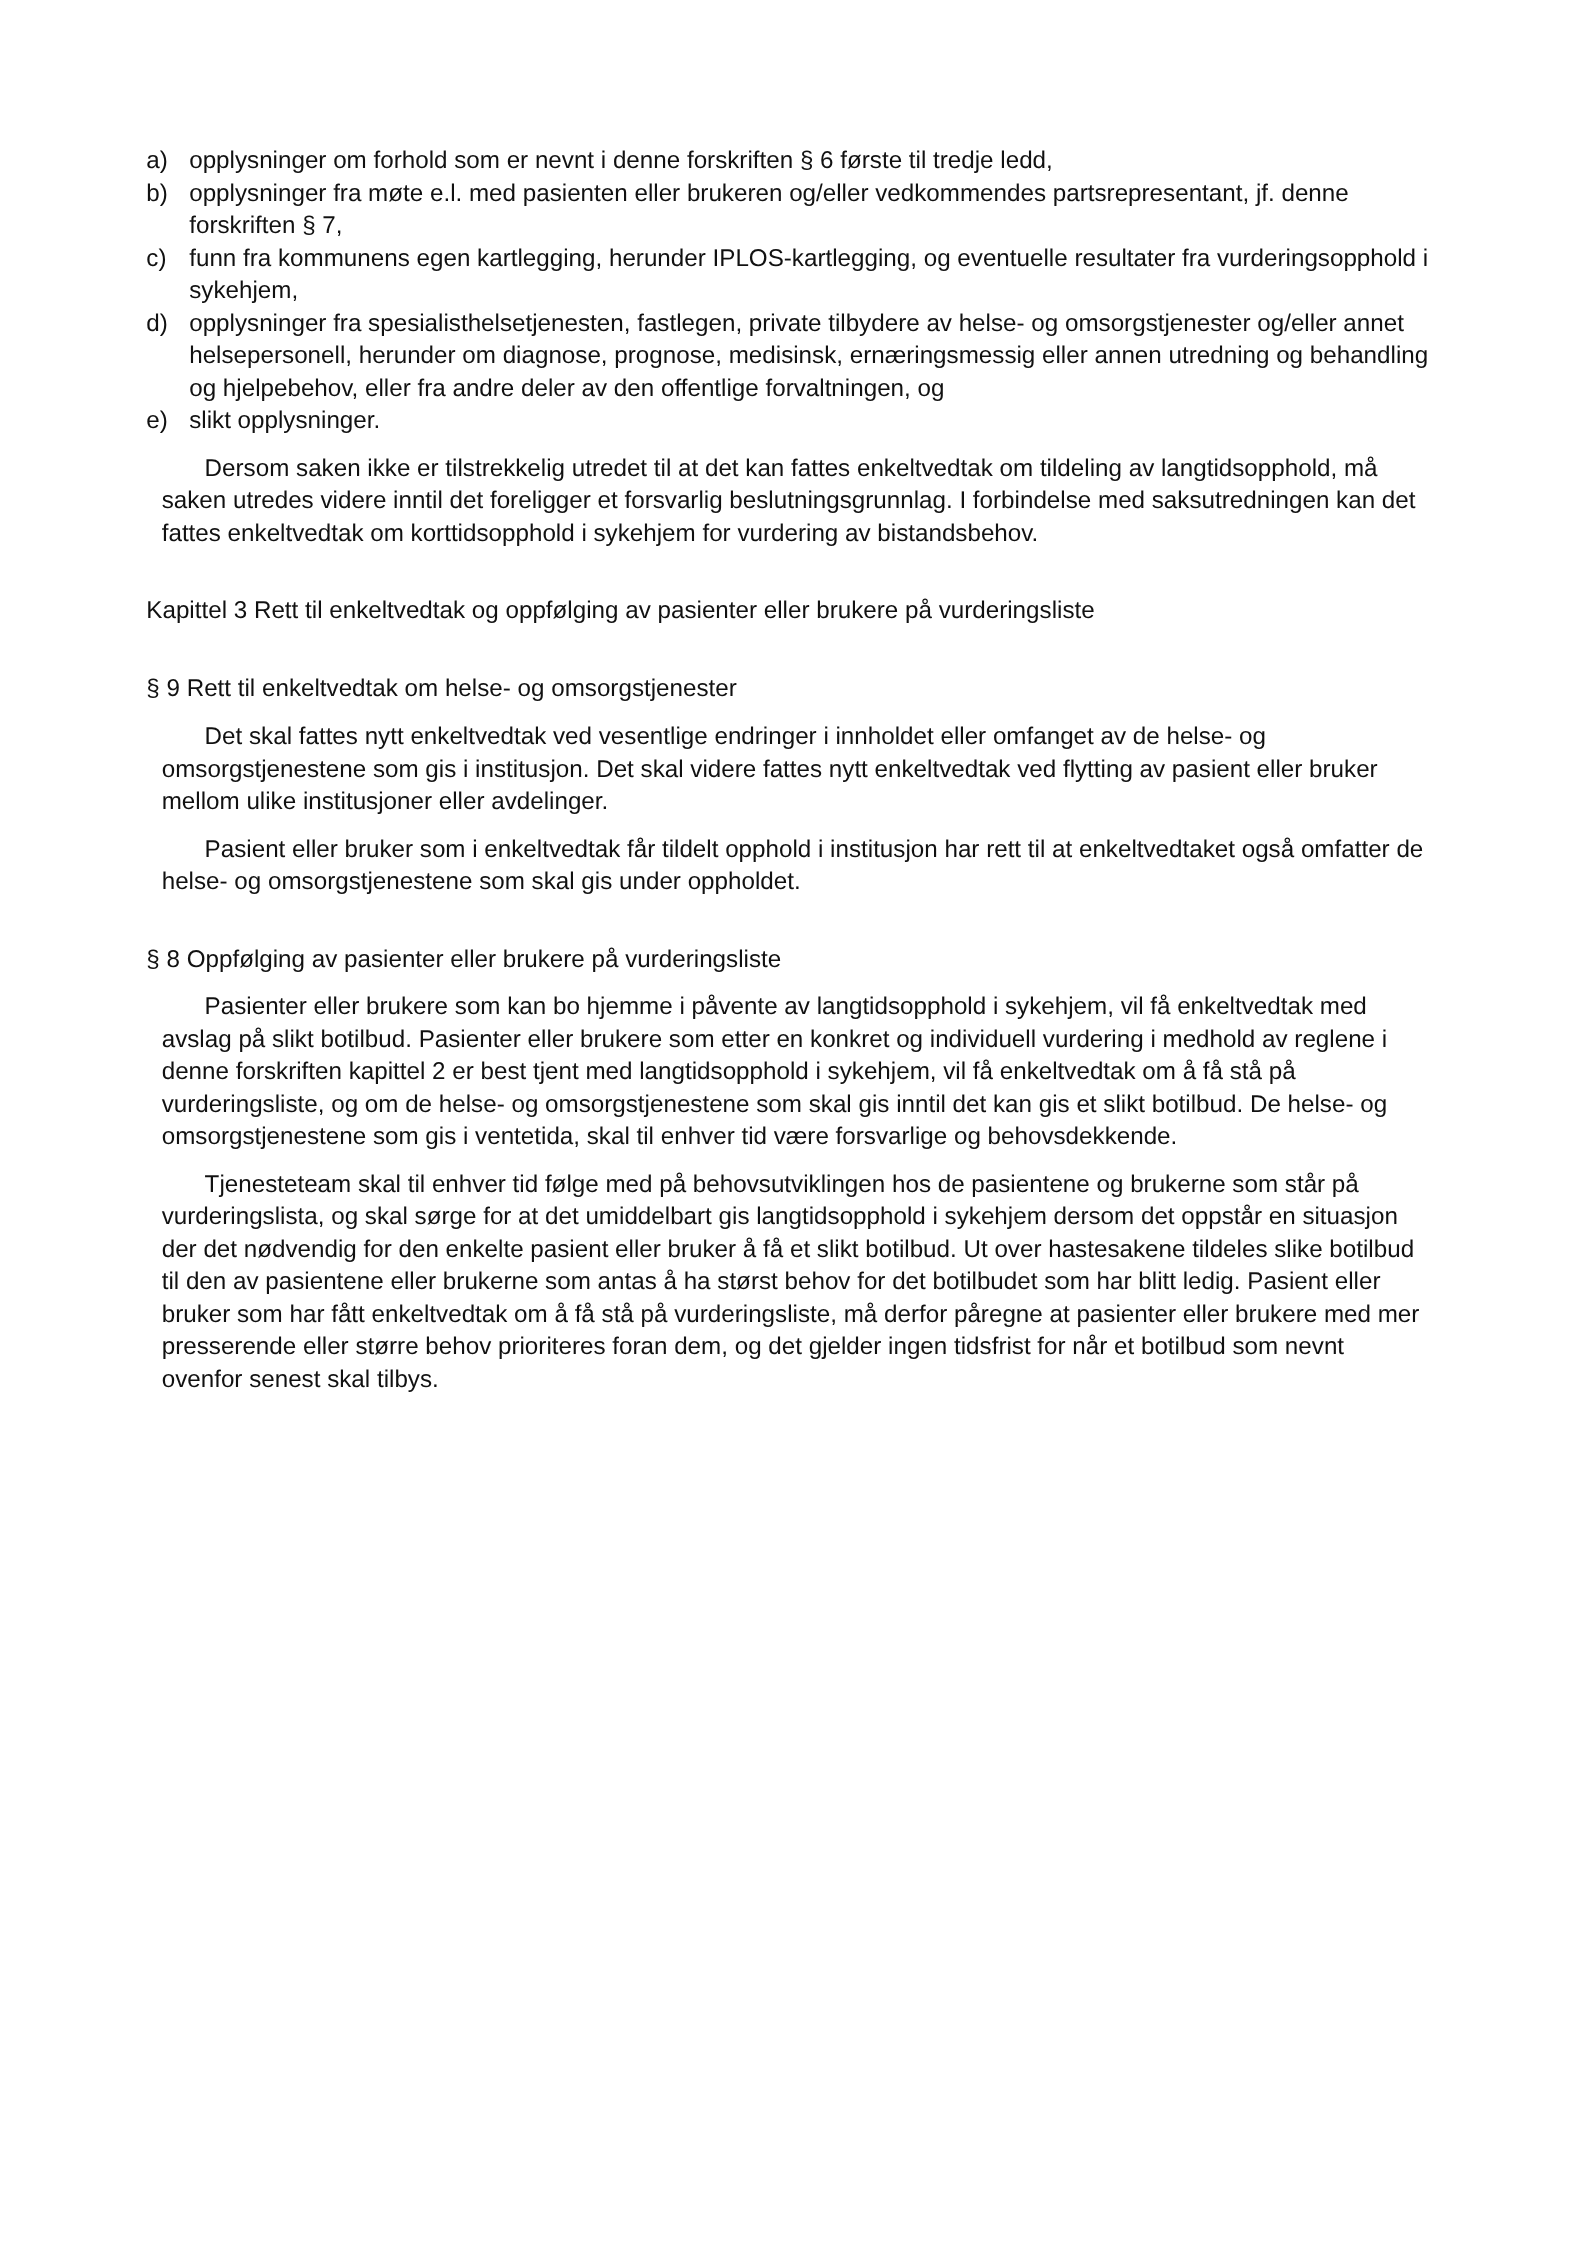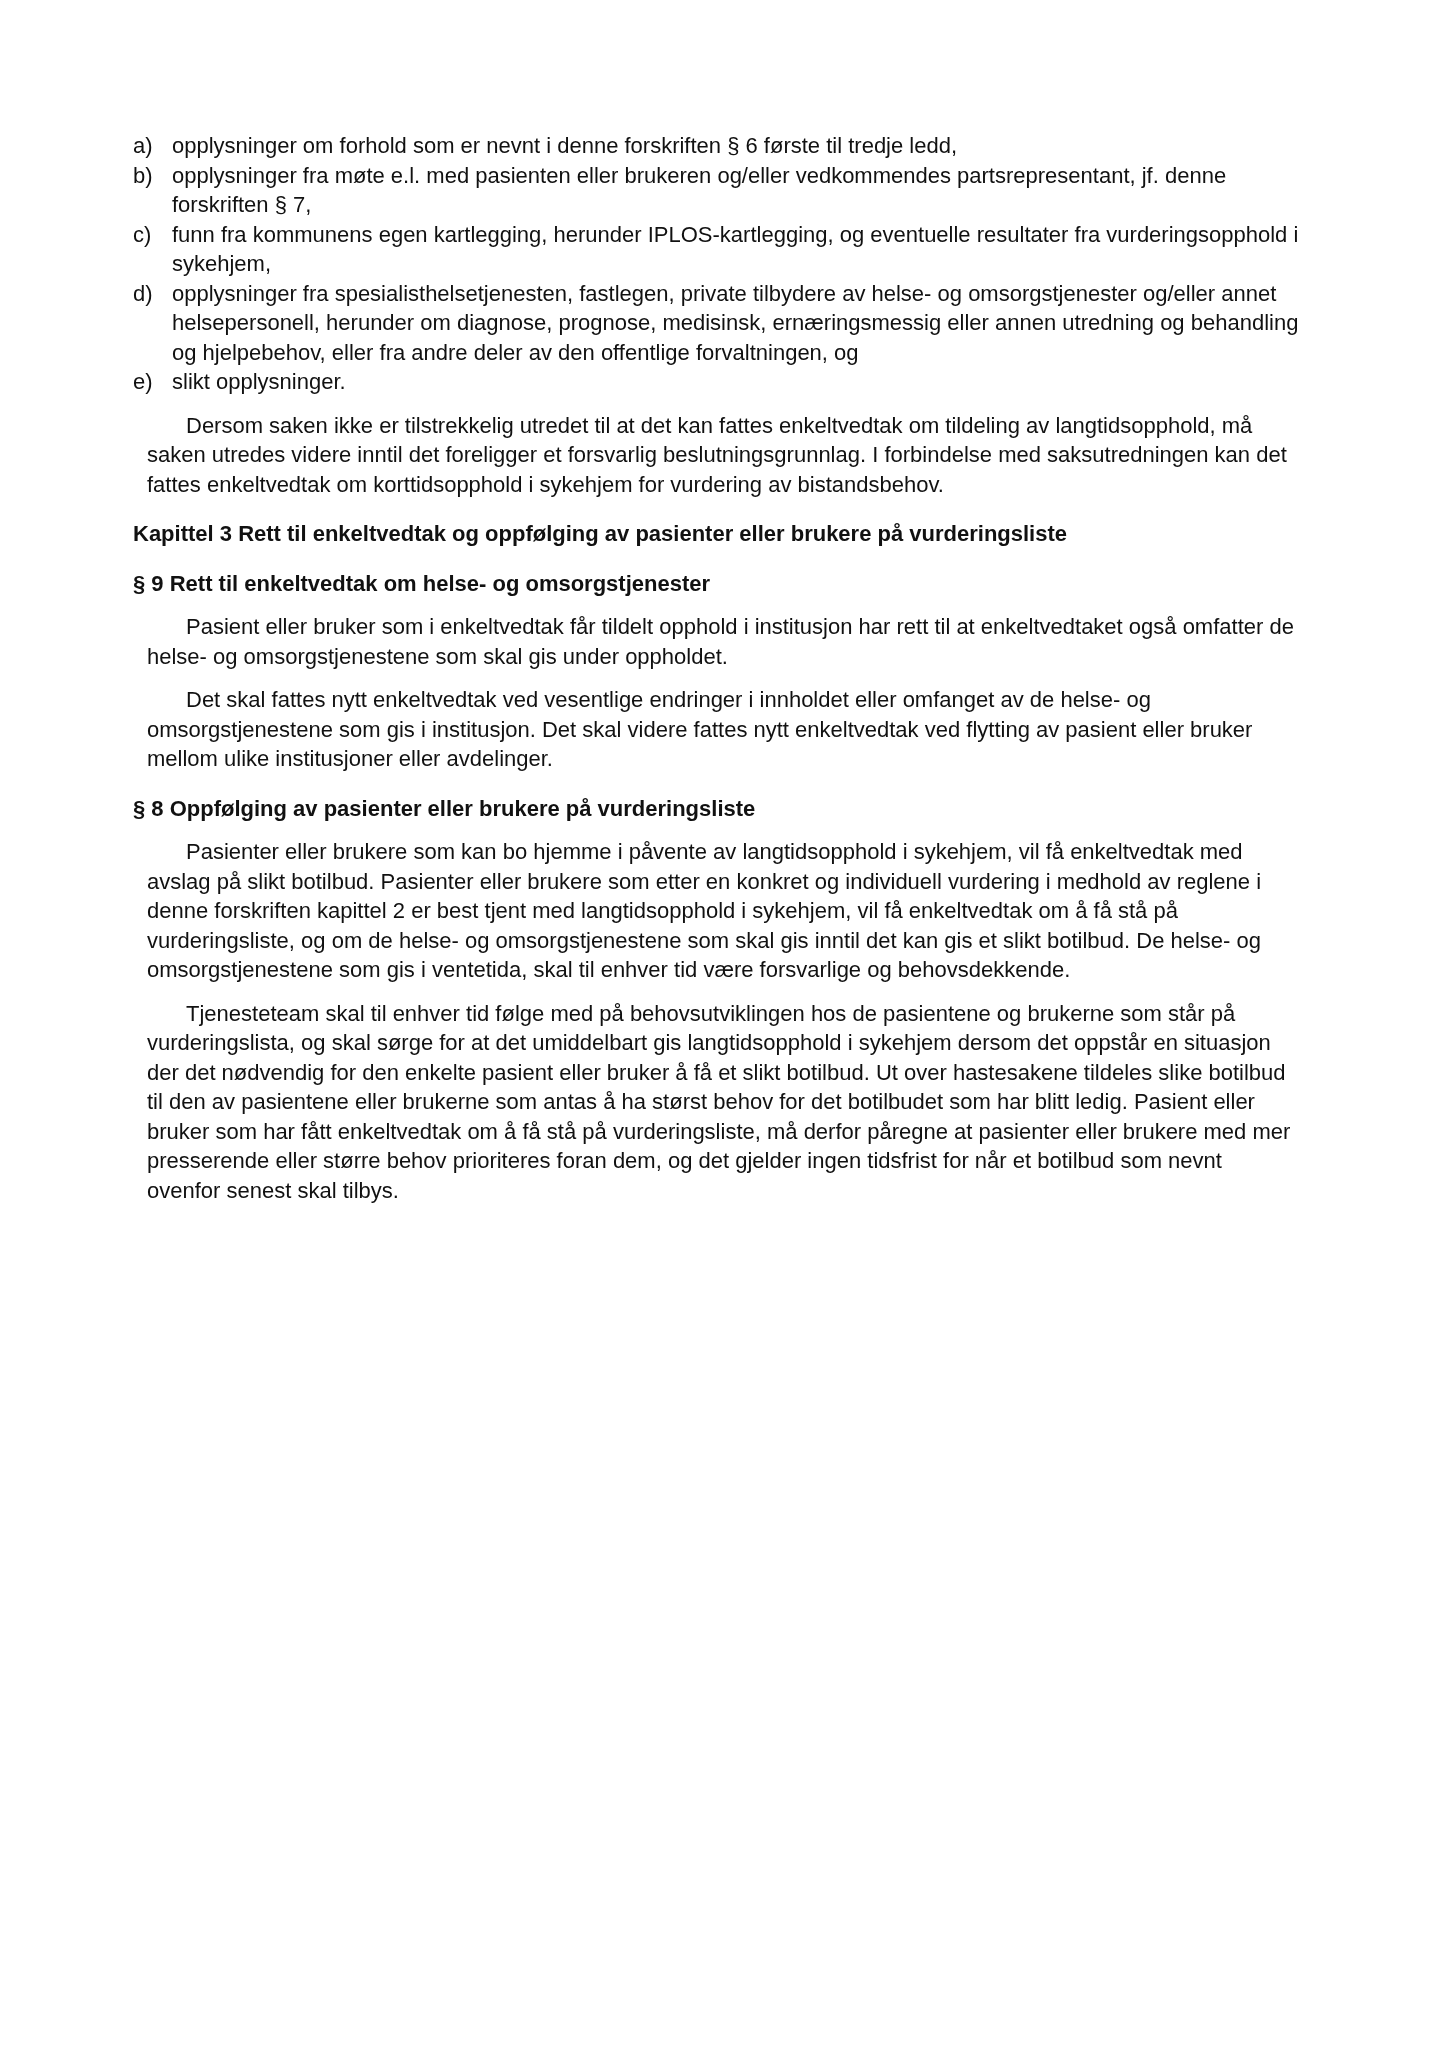--- a/index.html
+++ b/index.html
@@ -26,36 +26,36 @@
   .list-item .marker {
     position: absolute;
     left: 0;
     top: 0;
   }
   .paragraph {
     text-indent: 39px;
     margin: 14px;
   }
   .heading {
-    font-weight: bold;
-    margin-top: 20px;
+    font-weight: normal;
+    margin-top: 41px;
   }
 </style>
 </head>
 <body>
 
 <div class="page">
   <div id="doc-body">
       <div class="list-item"><span class="marker">a)</span><span>opplysninger om forhold som er nevnt i denne forskriften § 6 første til tredje ledd,</span></div>
       <div class="list-item"><span class="marker">b)</span><span>opplysninger fra møte e.l. med pasienten eller brukeren og/eller vedkommendes partsrepresentant, jf. denne forskriften § 7,</span></div>
       <div class="list-item"><span class="marker">c)</span><span>funn fra kommunens egen kartlegging, herunder IPLOS-kartlegging, og eventuelle resultater fra vurderingsopphold i sykehjem,</span></div>
       <div class="list-item"><span class="marker">d)</span><span>opplysninger fra spesialisthelsetjenesten, fastlegen, private tilbydere av helse- og omsorgstjenester og/eller annet helsepersonell, herunder om diagnose, prognose, medisinsk, ernæringsmessig eller annen utredning og behandling og hjelpebehov, eller fra andre deler av den offentlige forvaltningen, og</span></div>
       <div class="list-item"><span class="marker">e)</span><span>slikt opplysninger.</span></div>
       <div class="paragraph">Dersom saken ikke er tilstrekkelig utredet til at det kan fattes enkeltvedtak om tildeling av langtidsopphold, må saken utredes videre inntil det foreligger et forsvarlig beslutningsgrunnlag. I forbindelse med saksutredningen kan det fattes enkeltvedtak om korttidsopphold i sykehjem for vurdering av bistandsbehov.</div>
       <div class="heading">Kapittel 3 Rett til enkeltvedtak og oppfølging av pasienter eller brukere på vurderingsliste</div>
       <div class="heading">§ 9 Rett til enkeltvedtak om helse- og omsorgstjenester</div>
+      <div class="paragraph">Det skal fattes nytt enkeltvedtak ved vesentlige endringer i innholdet eller omfanget av de helse- og omsorgstjenestene som gis i institusjon. Det skal videre fattes nytt enkeltvedtak ved flytting av pasient eller bruker mellom ulike institusjoner eller avdelinger.</div>
       <div class="paragraph">Pasient eller bruker som i enkeltvedtak får tildelt opphold i institusjon har rett til at enkeltvedtaket også omfatter de helse- og omsorgstjenestene som skal gis under oppholdet.</div>
-      <div class="paragraph">Det skal fattes nytt enkeltvedtak ved vesentlige endringer i innholdet eller omfanget av de helse- og omsorgstjenestene som gis i institusjon. Det skal videre fattes nytt enkeltvedtak ved flytting av pasient eller bruker mellom ulike institusjoner eller avdelinger.</div>
       <div class="heading">§ 8 Oppfølging av pasienter eller brukere på vurderingsliste</div>
       <div class="paragraph">Pasienter eller brukere som kan bo hjemme i påvente av langtidsopphold i sykehjem, vil få enkeltvedtak med avslag på slikt botilbud. Pasienter eller brukere som etter en konkret og individuell vurdering i medhold av reglene i denne forskriften kapittel 2 er best tjent med langtidsopphold i sykehjem, vil få enkeltvedtak om å få stå på vurderingsliste, og om de helse- og omsorgstjenestene som skal gis inntil det kan gis et slikt botilbud. De helse- og omsorgstjenestene som gis i ventetida, skal til enhver tid være forsvarlige og behovsdekkende.</div>
       <div class="paragraph">Tjenesteteam skal til enhver tid følge med på behovsutviklingen hos de pasientene og brukerne som står på vurderingslista, og skal sørge for at det umiddelbart gis langtidsopphold i sykehjem dersom det oppstår en situasjon der det nødvendig for den enkelte pasient eller bruker å få et slikt botilbud. Ut over hastesakene tildeles slike botilbud til den av pasientene eller brukerne som antas å ha størst behov for det botilbudet som har blitt ledig. Pasient eller bruker som har fått enkeltvedtak om å få stå på vurderingsliste, må derfor påregne at pasienter eller brukere med mer presserende eller større behov prioriteres foran dem, og det gjelder ingen tidsfrist for når et botilbud som nevnt ovenfor senest skal tilbys.</div>
     </div>
 </div>
 
 </body></html>

